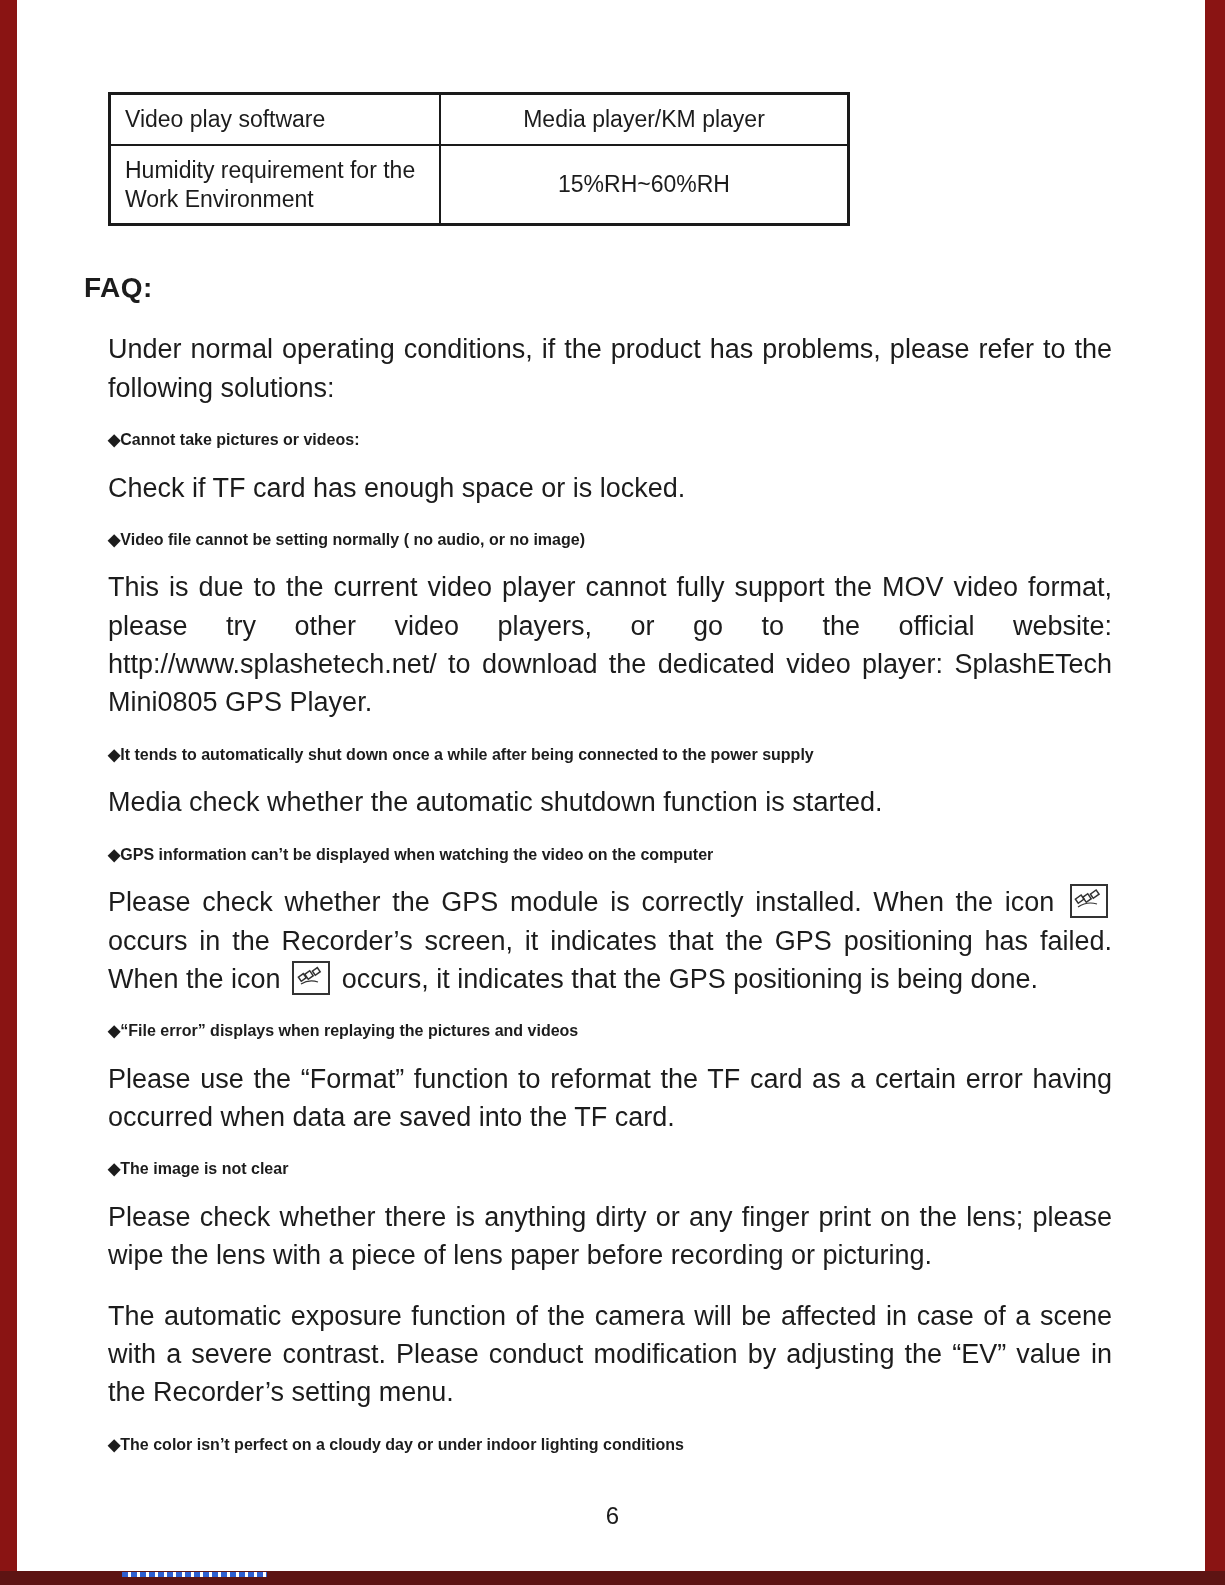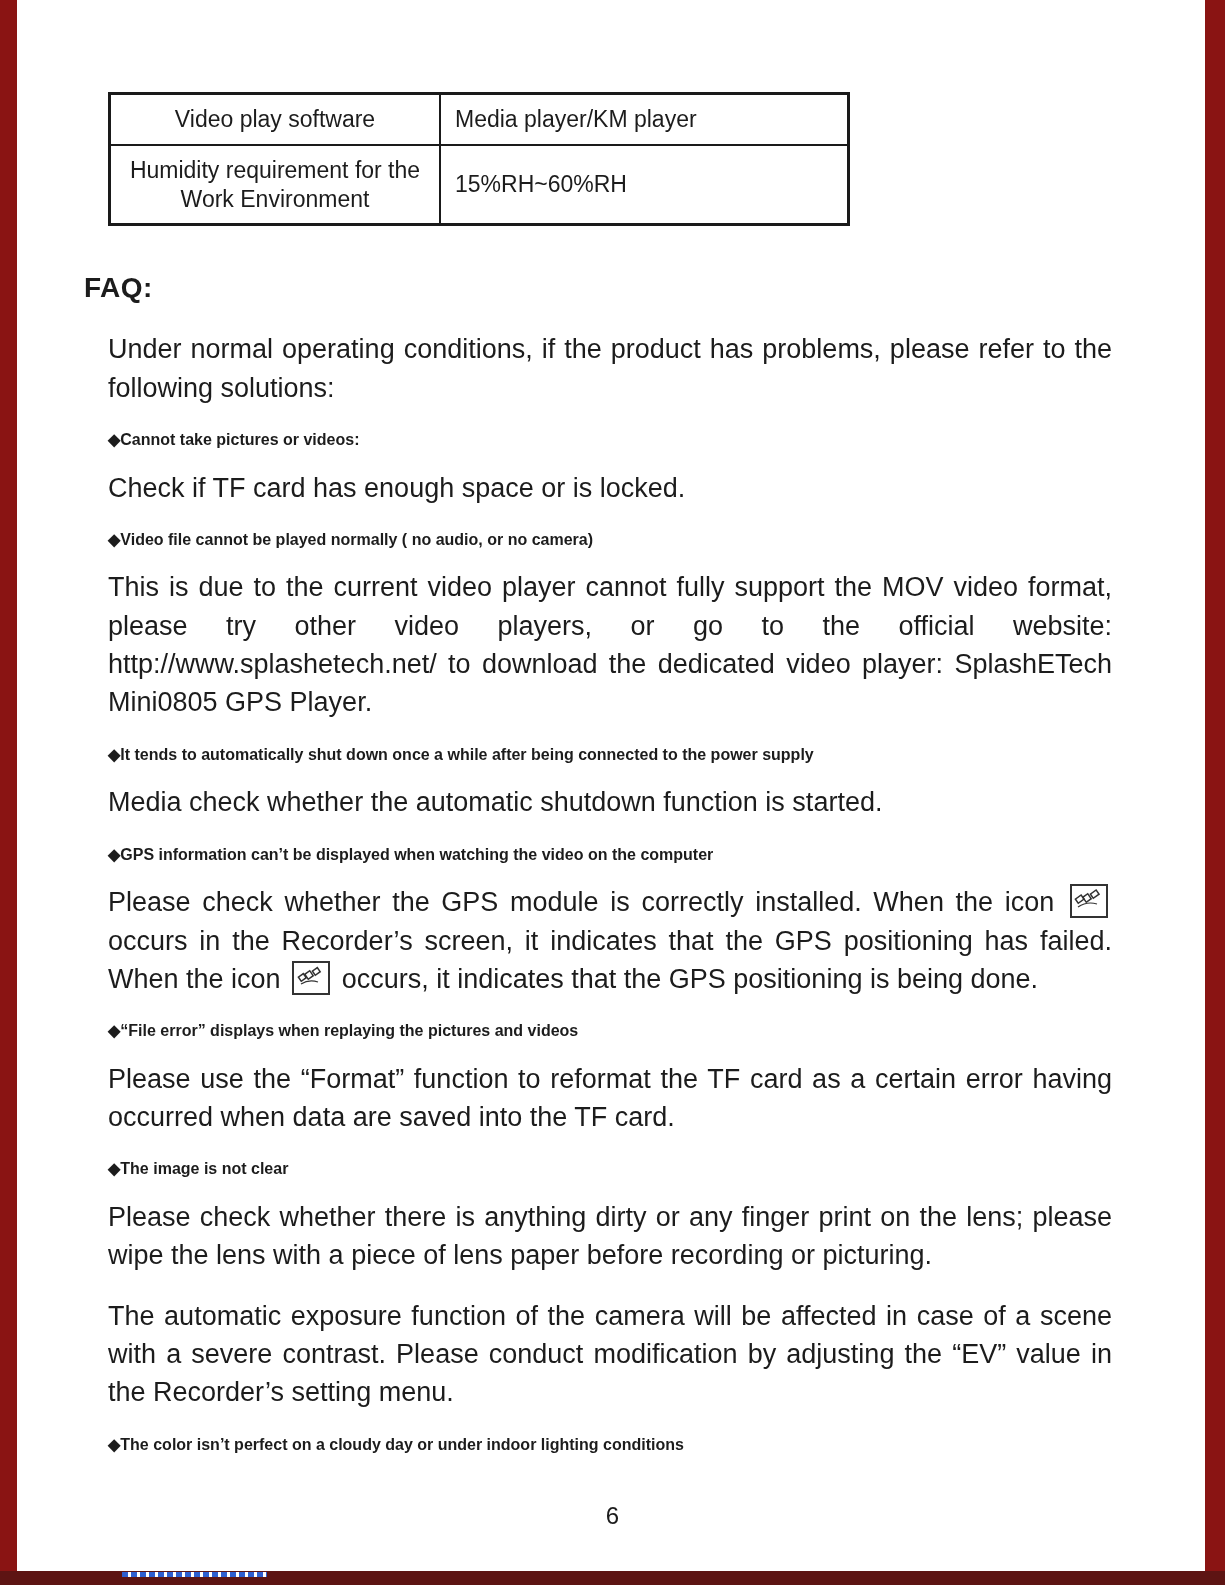--- a/index.html
+++ b/index.html
@@ -46,22 +46,22 @@
     margin-bottom: 46px;
     border: 3px solid #1a1a1a;
   }
   table.spec td {
     border: 2px solid #1a1a1a;
     font-size: 23px;
     line-height: 1.25;
     padding: 10px 14px;
     vertical-align: middle;
   }
-  td.spec-label { width: 300px; text-align: center; }
-  td.spec-value { }
+  td.spec-label { width: 300px; text-align: left; }
+  td.spec-value { text-align: center; }
   
   .faq-title {
     font-size: 28px;
     font-weight: 700;
     margin: 7px 0 26px -24px;
     letter-spacing: 0.5px;
   }
   .para {
     font-size: 27px;
     line-height: 1.42;
@@ -119,21 +119,21 @@
       </tbody>
     </table>
 
     <h2 class="faq-title">FAQ:</h2>
 
     <p class="para">Under normal operating conditions, if the product has problems, please refer to the following solutions:</p>
 
     <p class="item-heading"><span class="bullet">◆</span><span>Cannot take pictures or videos:</span></p>
     <p class="para">Check if TF card has enough space or is locked.</p>
 
-    <p class="item-heading"><span class="bullet">◆</span><span>Video file cannot be played normally ( no audio, or no camera)</span></p>
+    <p class="item-heading"><span class="bullet">◆</span><span>Video file cannot be setting normally ( no audio, or no image)</span></p>
     <p class="para">This is due to the current video player cannot fully support the MOV video format, please try other video players, or go to the official website:  http://www.splashetech.net/ to download the dedicated video player:  SplashETech Mini0805 GPS Player.</p>
 
     <p class="item-heading"><span class="bullet">◆</span><span>It tends to automatically shut down once a while after being connected to the power supply</span></p>
     <p class="para">Media check whether the automatic shutdown function is started.</p>
 
     <p class="item-heading"><span class="bullet">◆</span><span>GPS information can’t be displayed when watching the video on the computer</span></p>
     <p class="para">
       <span>Please check whether the GPS module is correctly installed. When the icon</span>
       <span class="inline-icon">
         <svg width="26" height="22" viewBox="0 0 26 22">

